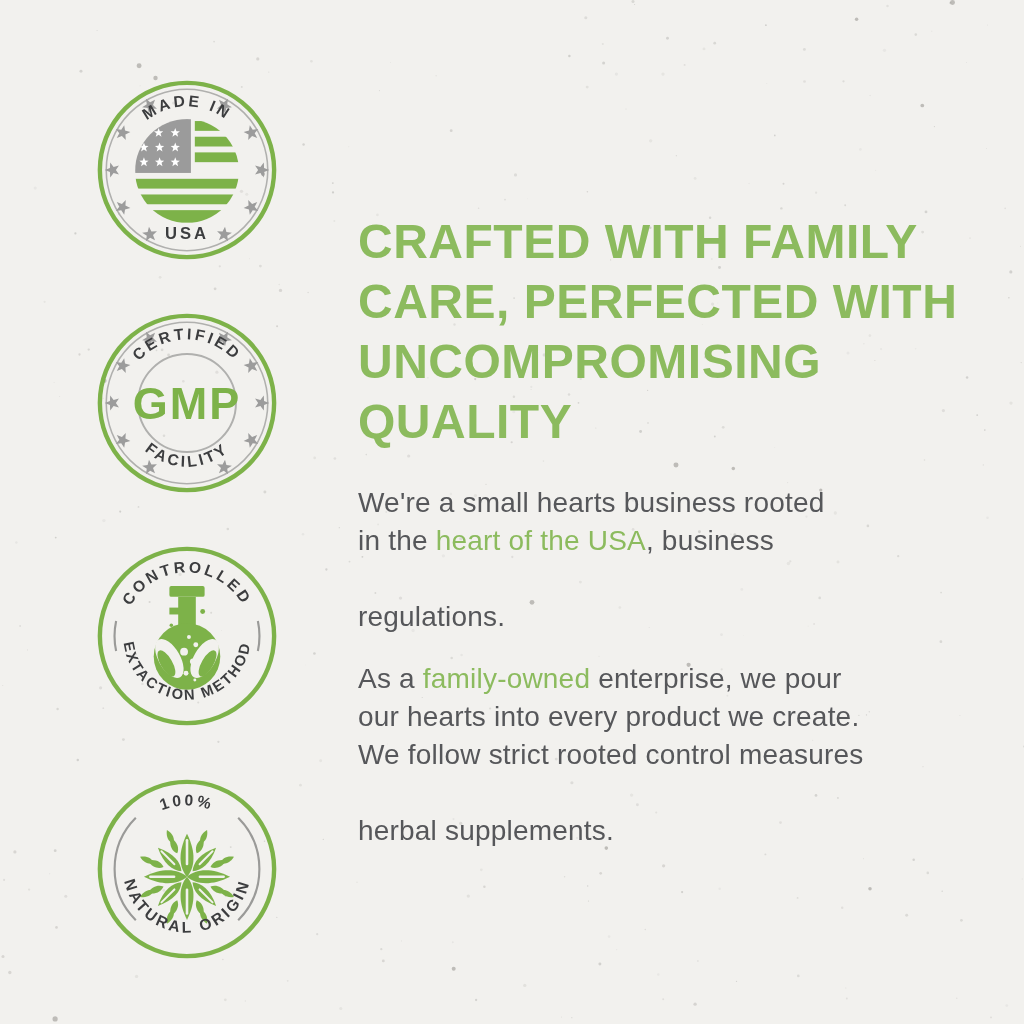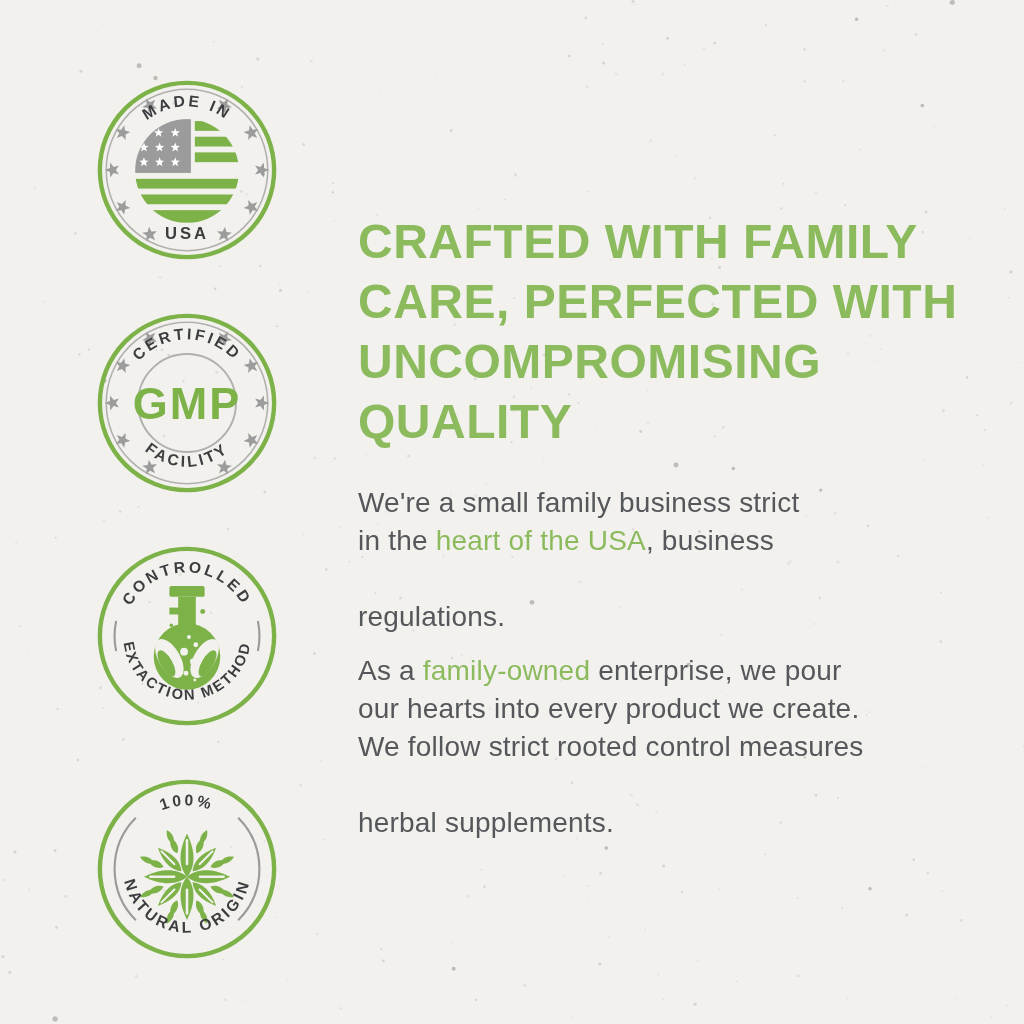--- a/index.html
+++ b/index.html
@@ -30,21 +30,21 @@
   .paper-fill{fill:var(--paper)}
   .canton{fill:var(--canton-gray)}
   .gmp-text{fill:var(--badge-green);font-family:"Liberation Sans",sans-serif;font-size:46px;font-weight:bold;letter-spacing:2px}
   .usa-text{fill:var(--dark-text);font-family:"Liberation Sans",sans-serif;font-size:17px;font-weight:600;letter-spacing:3px}
   .side-arc{fill:none;stroke:#9a9a98;stroke-width:2.2}
   .vein{fill:none;stroke:var(--paper);stroke-width:2.4;stroke-linecap:round}
   .content{position:absolute;left:358px;top:212px;width:600px;z-index:1}
   h1{font-size:48px;line-height:60px;font-weight:bold;letter-spacing:.5px;color:var(--headline-green)}
   .content p{font-size:28px;line-height:38px;color:var(--body-gray);letter-spacing:.2px}
   .p1{margin-top:32px}
-  .p2{margin-top:16px}
+  .p2{margin-top:24px}
   .em{color:var(--headline-green);font-weight:normal}
 </style>
 </head>
 <body>
 
 <div class="canvas">
 
   <svg class="speckles" id="speckles" width="1024" height="1024">
       <circle cx="765.4" cy="854.4" r="0.97" fill="#57554f" opacity="0.15"></circle>
       <circle cx="120.2" cy="511.6" r="1.03" fill="#57554f" opacity="0.21"></circle>
@@ -591,17 +591,17 @@
         <text class="badge-arc-text" text-anchor="middle">
           <textPath href="#arcBottom" startOffset="50%">NATURAL ORIGIN</textPath>
         </text>
       </svg>
     </div>
 
   </div>
 
   <div class="content">
     <h1>CRAFTED WITH FAMILY<br>CARE, PERFECTED WITH<br>UNCOMPROMISING<br>QUALITY</h1>
-    <p class="p1"><span>We're a small family business strict</span><br><span>in the </span><span class="em">heart of the USA</span><span>, business</span><br><br><span>regulations.</span></p>
+    <p class="p1"><span>We're a small hearts business rooted</span><br><span>in the </span><span class="em">heart of the USA</span><span>, business</span><br><br><span>regulations.</span></p>
     <p class="p2"><span>As a </span><span class="em">family-owned</span><span> enterprise, we pour</span><br><span>our hearts into every product we create.</span><br><span>We follow strict rooted control measures</span><br><br><span>herbal supplements.</span></p>
   </div>
 
 </div>
 
 </body></html>

